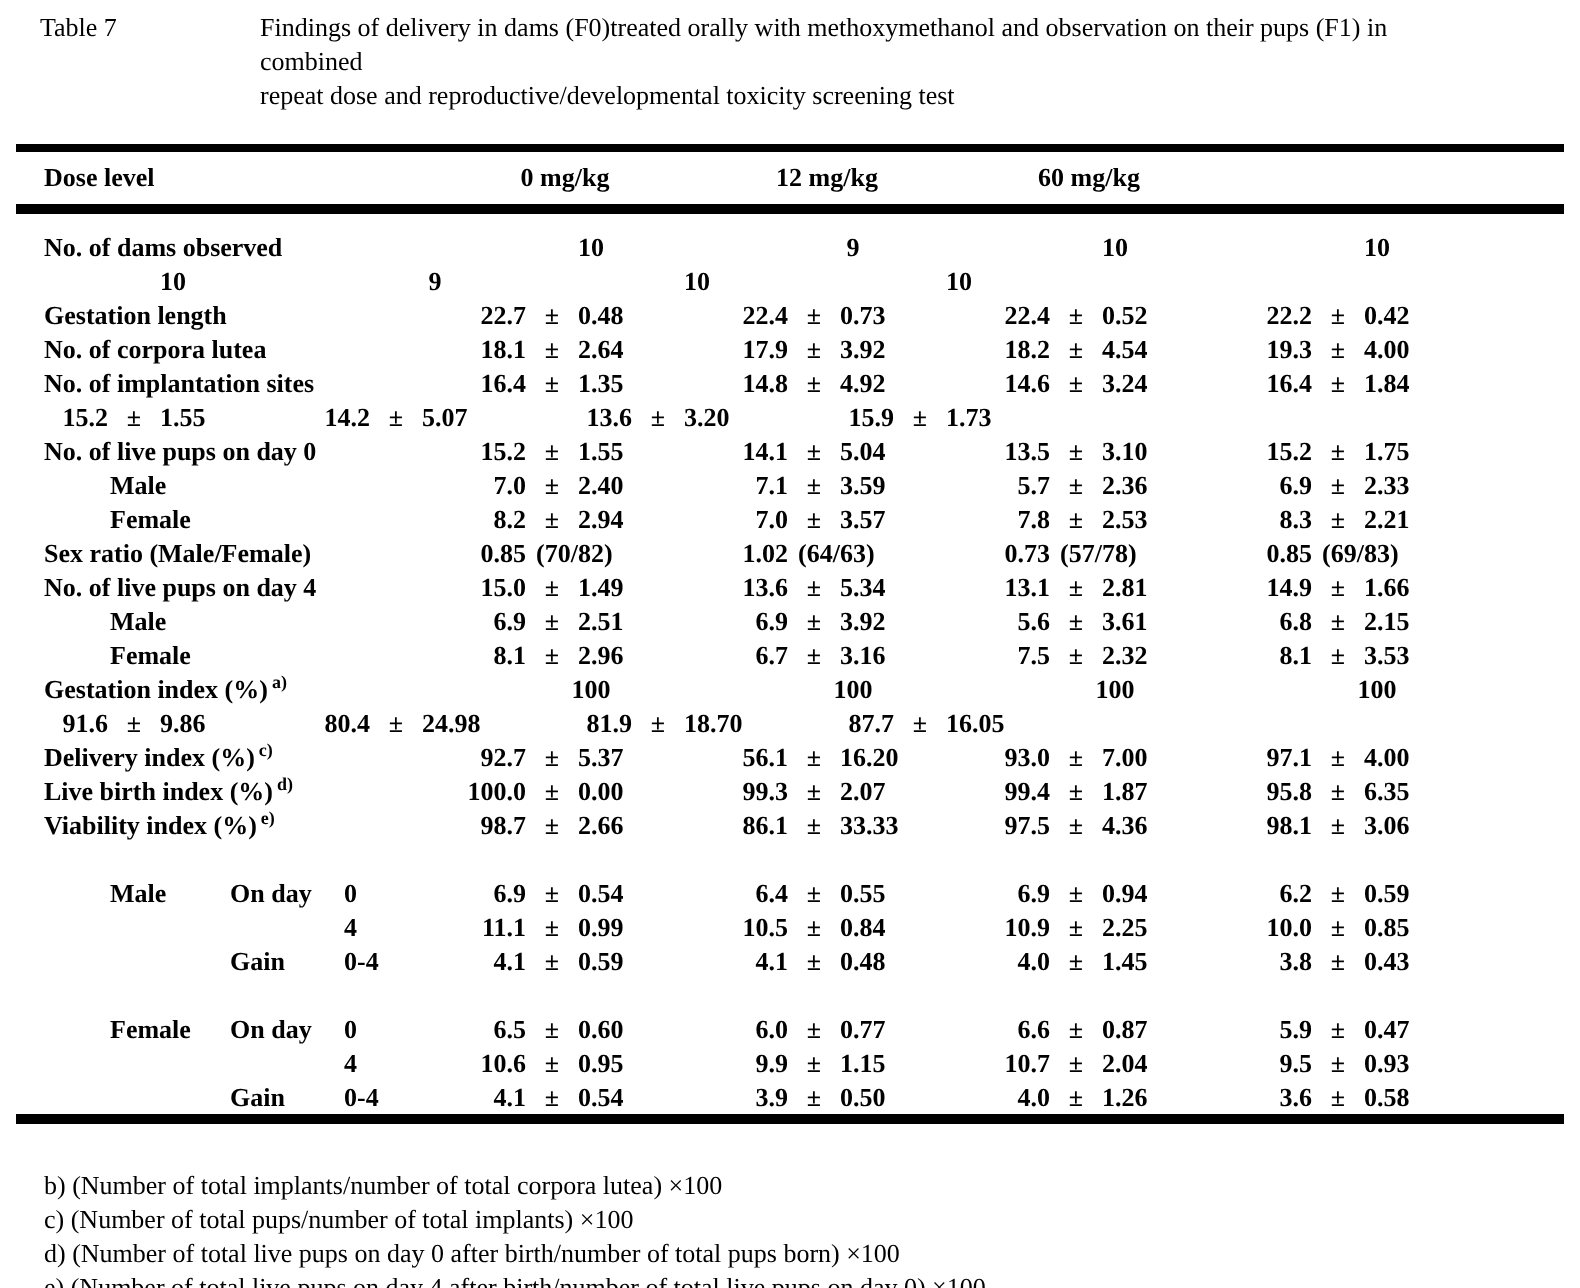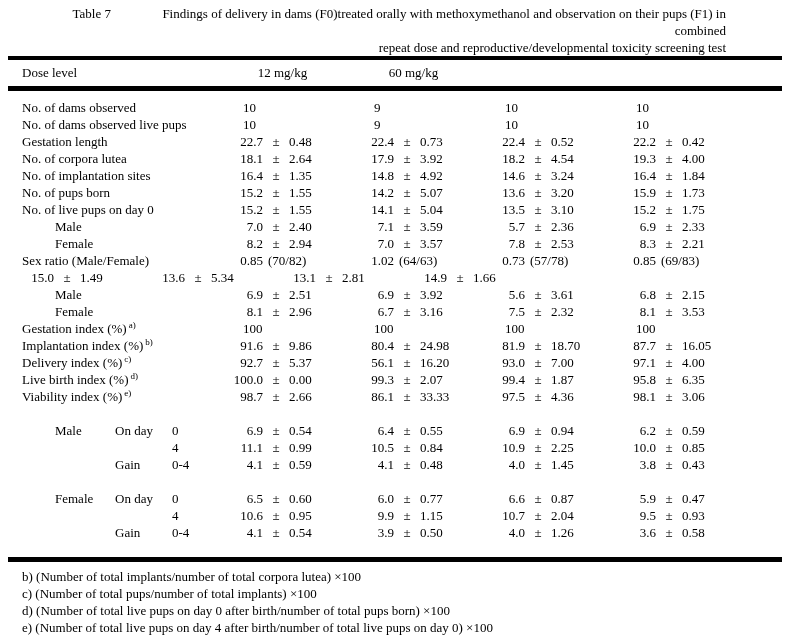--- a/index.html
+++ b/index.html
@@ -2,43 +2,43 @@
 <html><head>
 <meta charset="utf-8">
 <style>
   html,body{margin:0;padding:0;}
   body{
     width:790px;height:644px;background:#ffffff;color:#000;
     font-family:"Liberation Serif","DejaVu Serif",serif;
     font-size:13px;line-height:17px;
   }
   .page{position:relative;width:790px;height:644px;overflow:hidden;background:#fff;}
-  .title-row{display:flex;padding:5px 0 0 1px;text-align:right;}
+  .title-row{display:flex;padding:5px 0 0 20px;}
   .t7{width:110px;flex:none;}
   .caption{width:615px;}
-  .table-wrap{margin:0 8px;}
+  .table-wrap{margin:16px 8px;font-weight:bold;}
   .rule{background:#000;width:774px;}
   .rule.top{height:4px;}
   .rule.mid{height:5px;}
   .rule.bot{height:5px;}
   .header-row{display:flex;height:26px;line-height:26px;}
   .header-label{width:209px;padding-left:14px;box-sizing:border-box;flex:none;}
   .dose{width:131px;flex:none;text-align:center;}
-  #tbody{padding:8px 0 16px 0;}
+  #tbody{padding:8px 0 0 0;}
   .row{display:flex;height:17px;line-height:17px;}
   .lbl{width:209px;flex:none;position:relative;}
   .l1{position:absolute;left:14px;top:0;white-space:nowrap;}
   .l1.ind1{left:47px;}
   .l2{position:absolute;left:107px;top:0;white-space:nowrap;}
   .l3{position:absolute;left:164px;top:0;white-space:nowrap;}
   .grp{width:131px;flex:none;display:flex;}
   .mean{width:46px;flex:none;text-align:right;white-space:nowrap;}
   .pm{width:20px;flex:none;text-align:center;margin-left:3px;}
   .sd{flex:1;margin-left:3px;text-align:left;white-space:nowrap;}
-  .cval{flex:1;padding-left:26px;box-sizing:border-box;white-space:nowrap;}
+  .cval{flex:1;text-align:center;padding-left:26px;box-sizing:border-box;white-space:nowrap;}
   .ratio{margin-left:5px;white-space:nowrap;}
   sup.sup{font-size:9px;line-height:0;vertical-align:super;margin-left:2px;}
   .footnotes{padding:6px 0 0 22px;}
   .fn{height:17px;line-height:17px;white-space:nowrap;}
 </style>
 </head>
 <body>
 
 <div class="page">
 
@@ -49,20 +49,21 @@
       <div>repeat dose and reproductive/developmental toxicity screening test</div>
     </span>
   </div>
 
   <div class="table-wrap">
     <div class="rule top"></div>
 
     <div class="header-row">
       <span class="header-label">Dose level</span>
       <span class="doses" id="doses" style="display:flex">
+          <span class="dose">0 mg/kg</span>
           <span class="dose">12 mg/kg</span>
           <span class="dose">60 mg/kg</span>
         </span>
     </div>
 
     <div class="rule mid"></div>
 
     <div id="tbody">
         <div class="row">
           <span class="lbl">
@@ -75,23 +76,20 @@
             <span class="cval">9</span>
           </span>
           <span class="grp">
             <span class="cval">10</span>
           </span>
           <span class="grp">
             <span class="cval">10</span>
           </span>
         </div>
         <div class="row">
-          <span class="lbl">
-            <span class="l1">No. of dams observed live pups</span>
-          </span>
           <span class="grp">
             <span class="cval">10</span>
           </span>
           <span class="grp">
             <span class="cval">9</span>
           </span>
           <span class="grp">
             <span class="cval">10</span>
           </span>
           <span class="grp">
@@ -167,23 +165,20 @@
             <span class="pm">±</span>
             <span class="sd">3.24</span>
           </span>
           <span class="grp">
             <span class="mean">16.4</span>
             <span class="pm">±</span>
             <span class="sd">1.84</span>
           </span>
         </div>
         <div class="row">
-          <span class="lbl">
-            <span class="l1">No. of pups born</span>
-          </span>
           <span class="grp">
             <span class="mean">15.2</span>
             <span class="pm">±</span>
             <span class="sd">1.55</span>
           </span>
           <span class="grp">
             <span class="mean">14.2</span>
             <span class="pm">±</span>
             <span class="sd">5.07</span>
           </span>
@@ -288,20 +283,23 @@
           <span class="grp">
             <span class="mean">0.73</span>
             <span class="ratio">(57/78)</span>
           </span>
           <span class="grp">
             <span class="mean">0.85</span>
             <span class="ratio">(69/83)</span>
           </span>
         </div>
         <div class="row">
+          <span class="lbl">
+            <span class="l1">No. of live pups on day 4</span>
+          </span>
           <span class="grp">
             <span class="mean">15.0</span>
             <span class="pm">±</span>
             <span class="sd">1.49</span>
           </span>
           <span class="grp">
             <span class="mean">13.6</span>
             <span class="pm">±</span>
             <span class="sd">5.34</span>
           </span>
@@ -377,23 +375,20 @@
             <span class="cval">100</span>
           </span>
           <span class="grp">
             <span class="cval">100</span>
           </span>
           <span class="grp">
             <span class="cval">100</span>
           </span>
         </div>
         <div class="row">
-          <span class="lbl">
-            <span class="l1">Implantation index (%)<sup class="sup">b)</sup></span>
-          </span>
           <span class="grp">
             <span class="mean">91.6</span>
             <span class="pm">±</span>
             <span class="sd">9.86</span>
           </span>
           <span class="grp">
             <span class="mean">80.4</span>
             <span class="pm">±</span>
             <span class="sd">24.98</span>
           </span>

